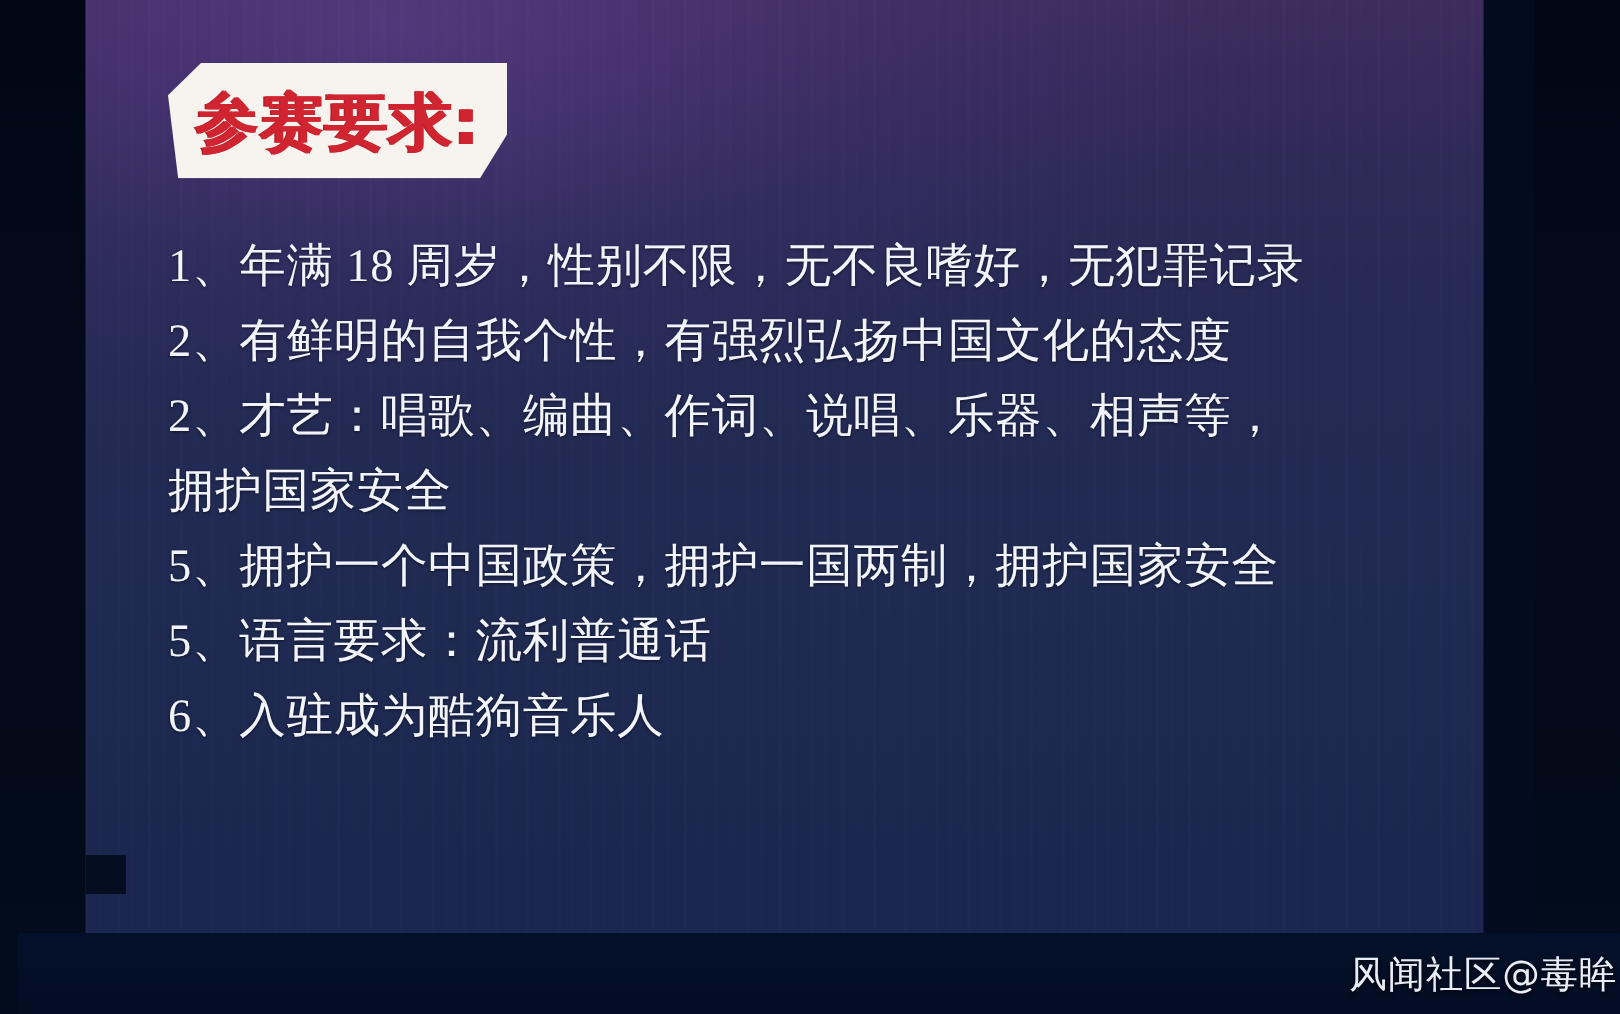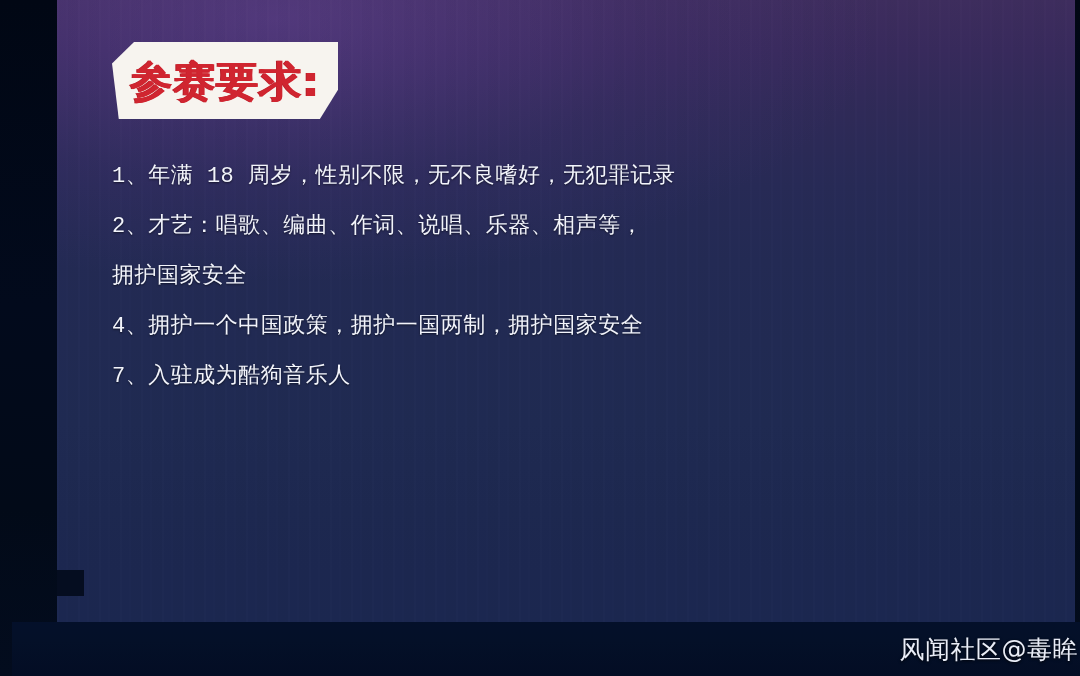--- a/index.html
+++ b/index.html
@@ -40,21 +40,21 @@
     left: 12px; top: 622px;
     width: 1080px; height: 54px;
     background: linear-gradient(to bottom, #04102a 0%, #041028 35%, #030d24 100%);
   }
 
   
   #poster {
     position: absolute;
     left: 57px;
     top: 0;
-    width: 1018px;
+    width: 932px;
     height: 622px;
     background:
       linear-gradient(to bottom,
         #3e2d5e 0%,
         #382a5c 8%,
         #2f2a58 18%,
         #272a56 30%,
         #232a54 42%,
         #212a53 55%,
         #1f2a52 68%,
@@ -129,26 +129,26 @@
 
   
   #req-list {
     position: absolute;
     left: 55px;
     top: 152px;
     width: 905px;
   }
   .req-line {
     color: #f2f4fb;
-    font-size: 22px;
+    font-size: 31px;
     line-height: 50px;
     letter-spacing: 0.5px;
     white-space: nowrap;
     text-shadow: 0 1px 2px rgba(0,0,0,0.55);
-    font-family: Liberation Mono, monospace;
+    font-family: Liberation Serif, serif;
   }
 
   
   #watermark {
     position: absolute;
     right: 14px;
     bottom: 10px;
     color: #e9edf7;
     font-size: 25px;
     letter-spacing: 0.5px;
@@ -168,24 +168,26 @@
   <div id="poster">
     <div id="poster-glow"></div>
     <div id="poster-texture"></div>
 
     <div id="banner">
       <span id="banner-text">参赛要求:</span>
     </div>
 
     <div id="req-list">
       <div class="req-line">1、年满 18 周岁，性别不限，无不良嗜好，无犯罪记录</div>
+      <div class="req-line">2、有鲜明的自我个性，有强烈弘扬中国文化的态度</div>
       <div class="req-line">2、才艺：唱歌、编曲、作词、说唱、乐器、相声等，</div>
       <div class="req-line">拥护国家安全</div>
-      <div class="req-line">4、拥护一个中国政策，拥护一国两制，拥护国家安全</div>
-      <div class="req-line">7、入驻成为酷狗音乐人</div>
+      <div class="req-line">5、拥护一个中国政策，拥护一国两制，拥护国家安全</div>
+      <div class="req-line">5、语言要求：流利普通话</div>
+      <div class="req-line">6、入驻成为酷狗音乐人</div>
     </div>
 
     <div id="notch-block"></div>
 
   </div>
 
   <div id="frame-bottom">
     <div id="watermark">风闻社区@毒眸</div>
   </div>
 

